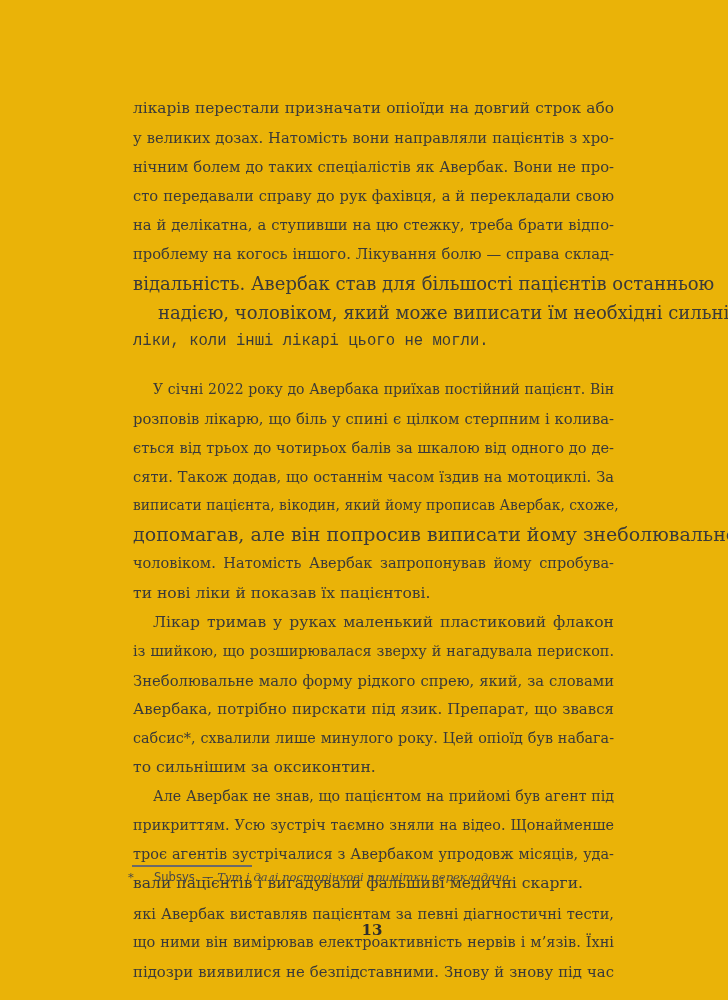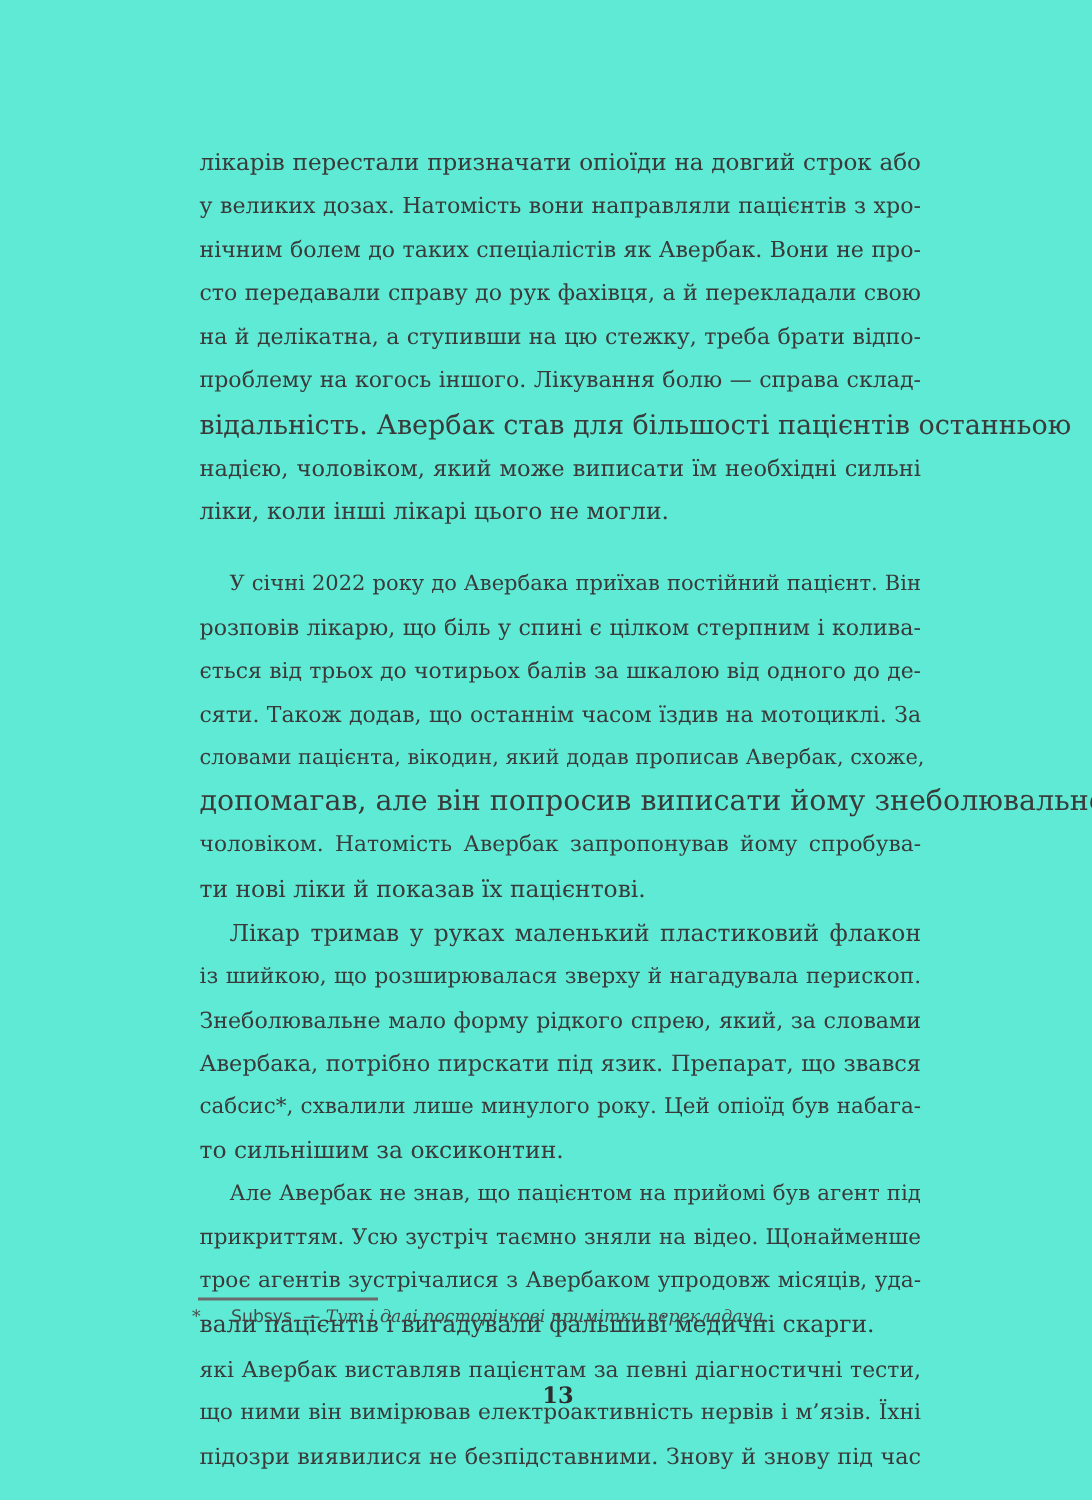--- a/index.html
+++ b/index.html
@@ -12,21 +12,21 @@
       height: 1000px;
       position: relative;
       overflow: hidden;
       font-family: "DejaVu Serif", "Liberation Serif", serif;
       color: #3a3a3a;
     }
     .page {
       position: absolute;
       left: 0; top: 0;
       width: 728px; height: 1000px;
-      background: #5eead4;
+      background: #eab308;
     }
     .text-block {
       position: absolute;
       left: 133px;
       top: 94px;
       width: 481px;
     }
     .line {
       display: block;
       height: 29.1px;
@@ -91,32 +91,32 @@
   <div class="text-block">
 
     <div>
       <span class="line" style="display: block; white-space: nowrap; font-size: 15.3663px;">лікарів перестали призначати опіоїди на довгий строк або</span>
       <span class="line" style="display: block; white-space: nowrap; font-size: 14.761px;">у великих дозах. Натомість вони направляли пацієнтів з хро-</span>
       <span class="line" style="display: block; white-space: nowrap; font-size: 14.7301px;">нічним болем до таких спеціалістів як Авербак. Вони не про-</span>
       <span class="line" style="display: block; white-space: nowrap; font-size: 14.7042px;">сто передавали справу до рук фахівця, а й перекладали свою</span>
       <span class="line" style="display: block; white-space: nowrap; font-size: 14.7342px;">на й делікатна, а ступивши на цю стежку, треба брати відпо-</span>
       <span class="line" style="display: block; white-space: nowrap; font-size: 14.7219px;">проблему на когось іншого. Лікування болю — справа склад-</span>
       <span class="line" style="display: block; white-space: nowrap; font-size: 18px;">відальність. Авербак став для більшості пацієнтів останньою</span>
-      <span class="line" style="display: block; white-space: nowrap; font-size: 15px;">надією, чоловіком, який може виписати їм необхідні сильні</span>
-      <span class="line last" style="display: block; white-space: nowrap;">ліки, коли інші лікарі цього не могли.</span>
+      <span class="line" style="display: block; white-space: nowrap; font-size: 18px; margin-left: 25px;">надією, чоловіком, який може виписати їм необхідні сильні</span>
+      <span class="line last" style="display: block; white-space: nowrap; font-family: Liberation Mono, monospace;">ліки, коли інші лікарі цього не могли.</span>
     </div>
 
     <div class="para-gap"></div>
 
     <div>
       <span class="line indent" style="display: block; white-space: nowrap; font-size: 14.0204px;">У січні 2022 року до Авербака приїхав постійний пацієнт. Він</span>
       <span class="line" style="display: block; white-space: nowrap; font-size: 14.7688px;">розповів лікарю, що біль у спині є цілком стерпним і колива-</span>
       <span class="line" style="display: block; white-space: nowrap; font-size: 14.6018px;">ється від трьох до чотирьох балів за шкалою від одного до де-</span>
       <span class="line" style="display: block; white-space: nowrap; font-size: 14.6344px;">сяти. Також додав, що останнім часом їздив на мотоциклі. За</span>
-      <span class="line" style="display: block; white-space: nowrap; font-size: 13.9362px;">словами пацієнта, вікодин, який додав прописав Авербак, схоже,</span>
+      <span class="line" style="display: block; white-space: nowrap; font-size: 13.9362px;">виписати пацієнта, вікодин, який йому прописав Авербак, схоже,</span>
       <span class="line" style="display: block; white-space: nowrap; font-size: 19px;">допомагав, але він попросив виписати йому знеболювальне</span>
       <span class="line" style="display: block; white-space: nowrap; font-size: 14.5166px;">чоловіком. Натомість Авербак запропонував йому спробува-</span>
       <span class="line last" style="display: block; white-space: nowrap;">ти нові ліки й показав їх пацієнтові.</span>
     </div>
 
     <div>
       <span class="line indent" style="display: block; white-space: nowrap;">Лікар тримав у руках маленький пластиковий флакон</span>
       <span class="line" style="display: block; white-space: nowrap; font-size: 14.3994px;">із шийкою, що розширювалася зверху й нагадувала перископ.</span>
       <span class="line" style="display: block; white-space: nowrap; font-size: 14.7583px;">Знеболювальне мало форму рідкого спрею, який, за словами</span>
       <span class="line" style="display: block; white-space: nowrap; font-size: 14.9649px;">Авербака, потрібно пирскати під язик. Препарат, що звався</span>

